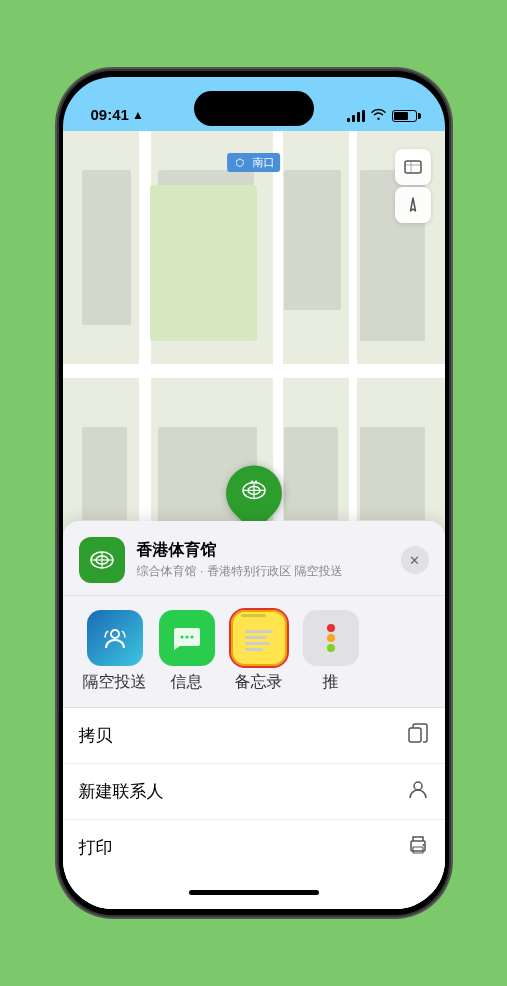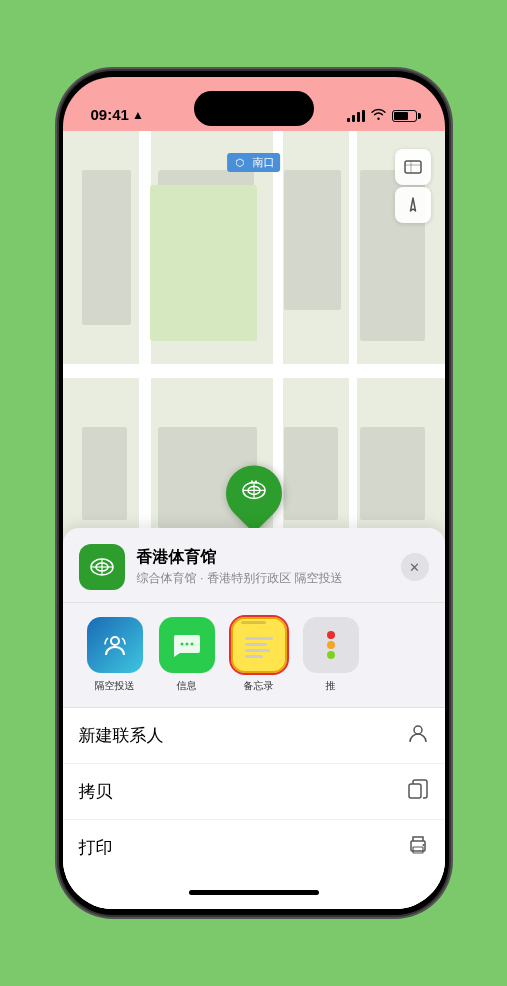--- a/index.html
+++ b/index.html
@@ -23,21 +23,21 @@
       box-shadow: 0 0 0 2px #333, 0 0 0 4px #555, inset 0 0 10px rgba(0,0,0,0.5);
       overflow: hidden;
     }
 
     .phone-screen {
       position: absolute;
       top: 6px;
       left: 4px;
       right: 4px;
       bottom: 6px;
-      background: #fca5a5;
+      background: #7dd3fc;
       border-radius: 50px;
       overflow: hidden;
       display: flex;
       flex-direction: column;
     }
 
     
     .dynamic-island {
       position: absolute;
       top: 14px;
@@ -338,21 +338,21 @@
     .share-icon.notes-highlighted {
       outline: 2.5px solid #e63030;
       outline-offset: 0px;
     }
 
     .share-icon.more {
       background: #e0e0e5;
     }
 
     .share-label {
-      font-size: 10px;
+      font-size: 16px;
       color: #333;
       text-align: center;
     }
 
     
     .notes-lines {
       display: flex;
       flex-direction: column;
       gap: 3px;
       padding: 8px 6px 4px;
@@ -591,35 +591,35 @@
               <div style="width:8px; height:8px; background:#f5a623; border-radius:50%;"></div>
               <div style="width:8px; height:8px; background:#7ed321; border-radius:50%;"></div>
             </div>
           </div>
           <span class="share-label">推</span>
         </div>
       </div>
 
       <div class="action-list">
         <div class="action-item">
+          <span class="action-label">拷贝</span>
+          <span class="action-icon">
+            <svg width="22" height="22" viewBox="0 0 22 22" fill="none">
+              <rect x="2" y="6" width="12" height="14" rx="2" stroke="#555" stroke-width="1.5" fill="none"></rect>
+              <path d="M6 6V4a2 2 0 0 1 2-2h10a2 2 0 0 1 2 2v14a2 2 0 0 1-2 2h-2" stroke="#555" stroke-width="1.5" fill="none"></path>
+            </svg>
+          </span>
+        </div>
+
+        <div class="action-item">
           <span class="action-label">新建联系人</span>
           <span class="action-icon">
             <svg width="22" height="22" viewBox="0 0 22 22" fill="none">
               <circle cx="11" cy="8" r="4" stroke="#555" stroke-width="1.5" fill="none"></circle>
               <path d="M3 20c0-4.4 3.6-8 8-8s8 3.6 8 8" stroke="#555" stroke-width="1.5" fill="none"></path>
-            </svg>
-          </span>
-        </div>
-
-        <div class="action-item">
-          <span class="action-label">拷贝</span>
-          <span class="action-icon">
-            <svg width="22" height="22" viewBox="0 0 22 22" fill="none">
-              <rect x="2" y="6" width="12" height="14" rx="2" stroke="#555" stroke-width="1.5" fill="none"></rect>
-              <path d="M6 6V4a2 2 0 0 1 2-2h10a2 2 0 0 1 2 2v14a2 2 0 0 1-2 2h-2" stroke="#555" stroke-width="1.5" fill="none"></path>
             </svg>
           </span>
         </div>
 
 
 
         <div class="action-item">
           <span class="action-label">打印</span>
           <span class="action-icon">
             <svg width="22" height="22" viewBox="0 0 22 22" fill="none">

